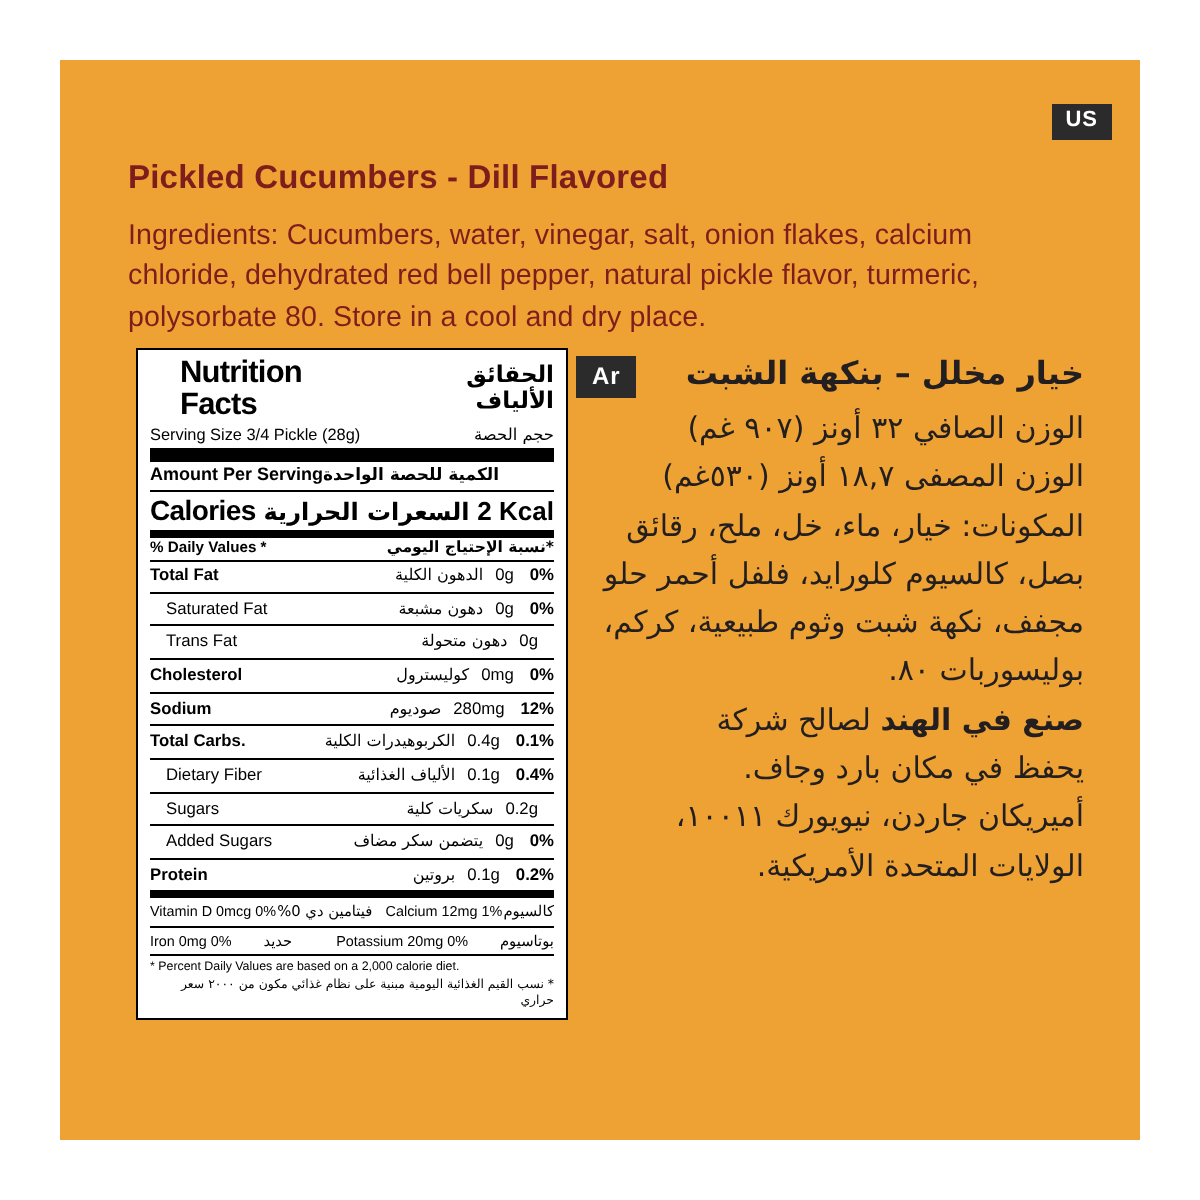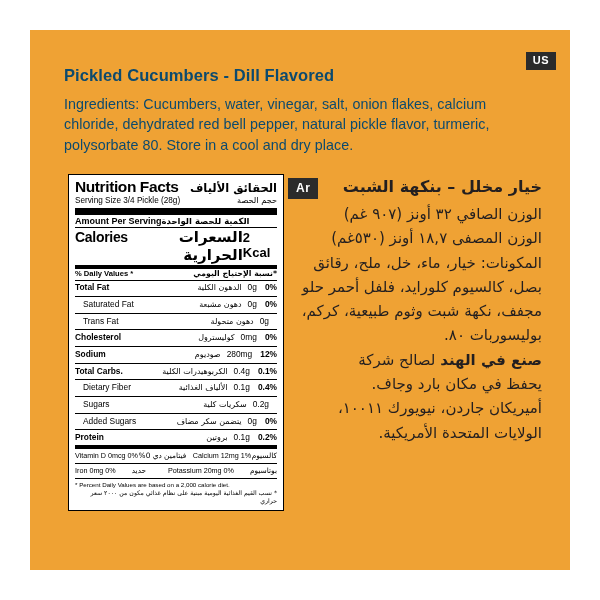--- a/index.html
+++ b/index.html
@@ -33,23 +33,23 @@
     padding: 3px 7px 4px 7px;
     line-height: 1;
   }
   .badge-us {
     right: 14px;
     top: 22px;
   }
   .en-block {
     position: absolute;
     left: 34px;
-    top: 36px;
+    top: 50px;
     width: 470px;
-    color: #0c4a6e;
+    color: #7f1d1d;
   }
   .en-title {
     font-size: 16.5px;
     font-weight: bold;
     letter-spacing: 0.1px;
     margin: 0 0 9px 0;
   }
   .en-ing {
     font-size: 14.3px;
     line-height: 1.42;
@@ -67,20 +67,21 @@
     box-sizing: border-box;
     padding: 4px 6px 5px 6px;
     color: #000;
     font-size: 8px;
     line-height: 1.15;
   }
   .nf-row {
     display: flex;
     justify-content: space-between;
     align-items: baseline;
+    margin-left: 15px;
   }
   .nf-title {
     font-size: 15.5px;
     font-weight: bold;
     letter-spacing: -0.4px;
     line-height: 1.05;
   }
   .nf-title-ar {
     font-size: 11.5px;
     font-weight: bold;
@@ -111,21 +112,21 @@
     align-items: baseline;
   }
   .amt-ar { font-size: 8.5px; font-family: "DejaVu Sans", sans-serif; direction: rtl; }
   .cal {
     display: flex;
     justify-content: space-between;
     align-items: baseline;
   }
   .cal-left { font-size: 14px; font-weight: bold; letter-spacing: -0.3px; }
   .cal-right { font-size: 13px; font-weight: bold; }
-  .cal-ar { font-size: 15px; font-weight: bold; font-family: "DejaVu Sans", sans-serif; direction: rtl; }
+  .cal-ar { font-size: 12px; font-weight: bold; font-family: "DejaVu Sans", sans-serif; direction: rtl; }
   .dv-head {
     display: flex;
     justify-content: space-between;
     align-items: baseline;
     font-size: 7.6px;
     font-weight: bold;
   }
   .dv-head-ar { font-size: 7.8px; font-weight: bold; font-family: "DejaVu Sans", sans-serif; direction: rtl; }
   .nline {
     display: flex;

